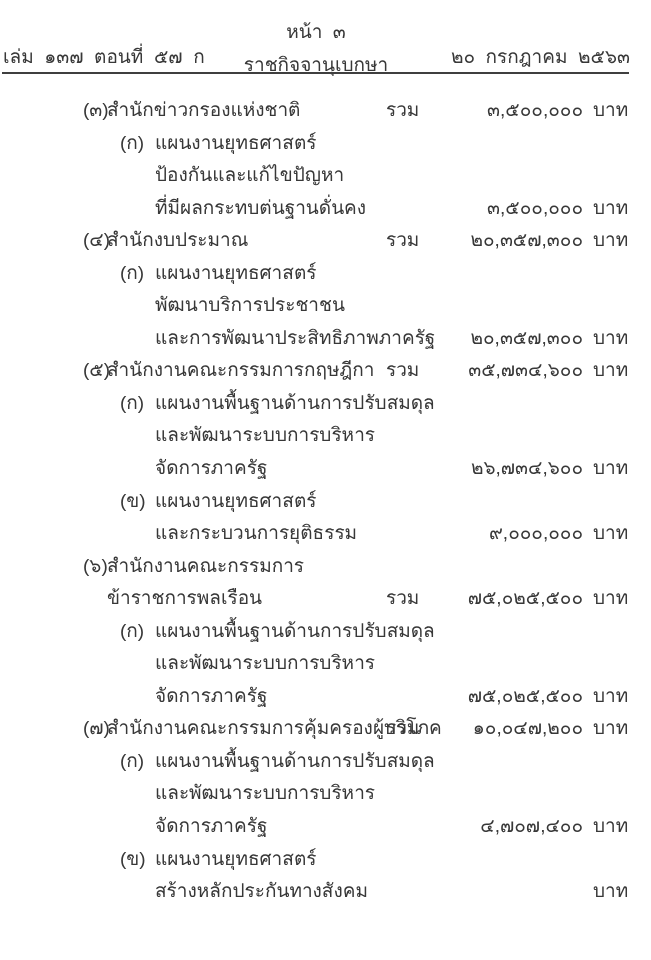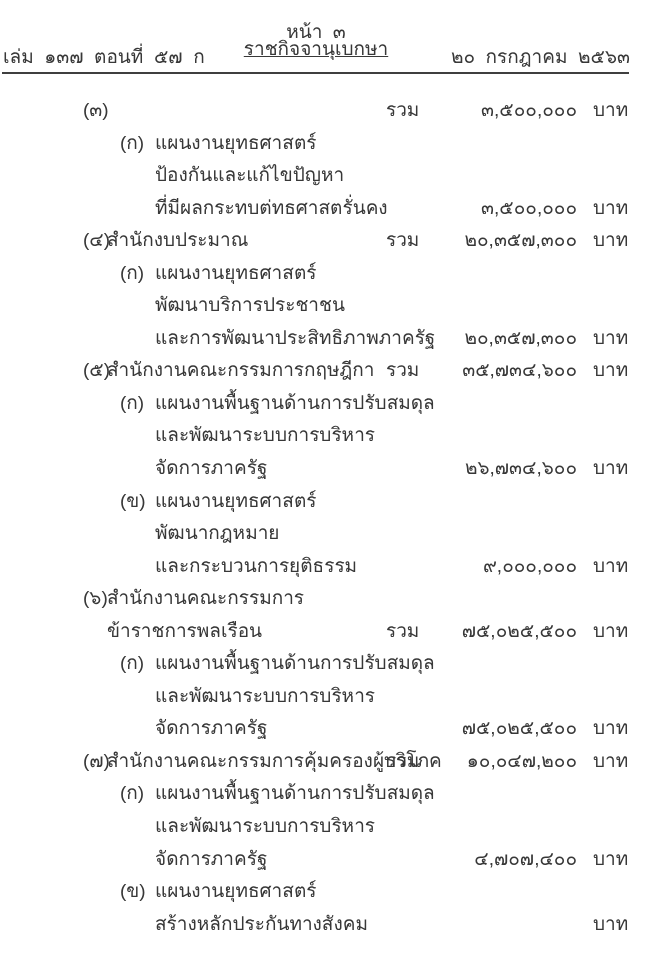--- a/index.html
+++ b/index.html
@@ -17,21 +17,21 @@
   }
   
   #header span {
     position: absolute;
     white-space: pre;
     font-size: 19px;
     line-height: 26px;
   }
   .page-label   { top: 19px; left: 316px; transform: translateX(-50%); }
   .volume-info  { top: 44px; left: 3px; }
-  .gazette-title{ top: 36px; left: 316px; transform: translateX(-50%); text-decoration: underline; }
+  .gazette-title{ top: 52px; left: 316px; transform: translateX(-50%); text-decoration: underline; }
   .issue-date   { top: 44px; right: 21px; margin-left: 30px; }
   .header-rule {
     position: absolute;
     top: 72px; left: 2px;
     width: 627px; height: 2px;
     background: #3f3f3f;
   }
   
   #rows {
     position: absolute;
@@ -47,52 +47,53 @@
   .row span {
     position: absolute;
     top: 0;
     white-space: pre;
   }
   .m1 { left: 83px; }   
   .t1 { left: 107px; }  
   .m2 { left: 120px; }  
   .t2 { left: 155px; font-family: Liberation Serif, serif; }  
   .total  { left: 386px; text-align: center; }
-  .amount { right: 74px; }
+  .amount { right: 68px; }
   .unit   { left: 593px; }
 </style>
 </head>
 <body>
 
 <div id="page">
 
   <div id="header">
     <span class="page-label">หน้า  ๓</span>
     <span class="volume-info">เล่ม  ๑๓๗  ตอนที่  ๕๗  ก</span>
     <span class="gazette-title">ราชกิจจานุเบกษา</span>
     <span class="issue-date">๒๐  กรกฎาคม  ๒๕๖๓</span>
     <div class="header-rule"></div>
   </div>
 
   <div id="rows">
       <div class="row">
         <span class="m1">(๓)</span>
+        <span class="t1">สำนักข่าวกรองแห่งชาติ</span>
         <span class="total">รวม</span>
         <span class="amount">๓,๕๐๐,๐๐๐</span>
         <span class="unit">บาท</span>
       </div>
       <div class="row">
         <span class="m2">(ก)</span>
         <span class="t2">แผนงานยุทธศาสตร์</span>
       </div>
       <div class="row">
         <span class="t2">ป้องกันและแก้ไขปัญหา</span>
       </div>
       <div class="row">
-        <span class="t2">ที่มีผลกระทบต่ทธศาสตรั่นคง</span>
+        <span class="t2">ที่มีผลกระทบต่นฐานดั่นคง</span>
         <span class="amount">๓,๕๐๐,๐๐๐</span>
         <span class="unit">บาท</span>
       </div>
       <div class="row">
         <span class="m1">(๔)</span>
         <span class="t1">สำนักงบประมาณ</span>
         <span class="total">รวม</span>
         <span class="amount">๒๐,๓๕๗,๓๐๐</span>
         <span class="unit">บาท</span>
       </div>
@@ -123,23 +124,20 @@
         <span class="t2">และพัฒนาระบบการบริหาร</span>
       </div>
       <div class="row">
         <span class="t2">จัดการภาครัฐ</span>
         <span class="amount">๒๖,๗๓๔,๖๐๐</span>
         <span class="unit">บาท</span>
       </div>
       <div class="row">
         <span class="m2">(ข)</span>
         <span class="t2">แผนงานยุทธศาสตร์</span>
-      </div>
-      <div class="row">
-        <span class="t2">พัฒนากฎหมาย</span>
       </div>
       <div class="row">
         <span class="t2">และกระบวนการยุติธรรม</span>
         <span class="amount">๙,๐๐๐,๐๐๐</span>
         <span class="unit">บาท</span>
       </div>
       <div class="row">
         <span class="m1">(๖)</span>
         <span class="t1">สำนักงานคณะกรรมการ</span>
       </div>

